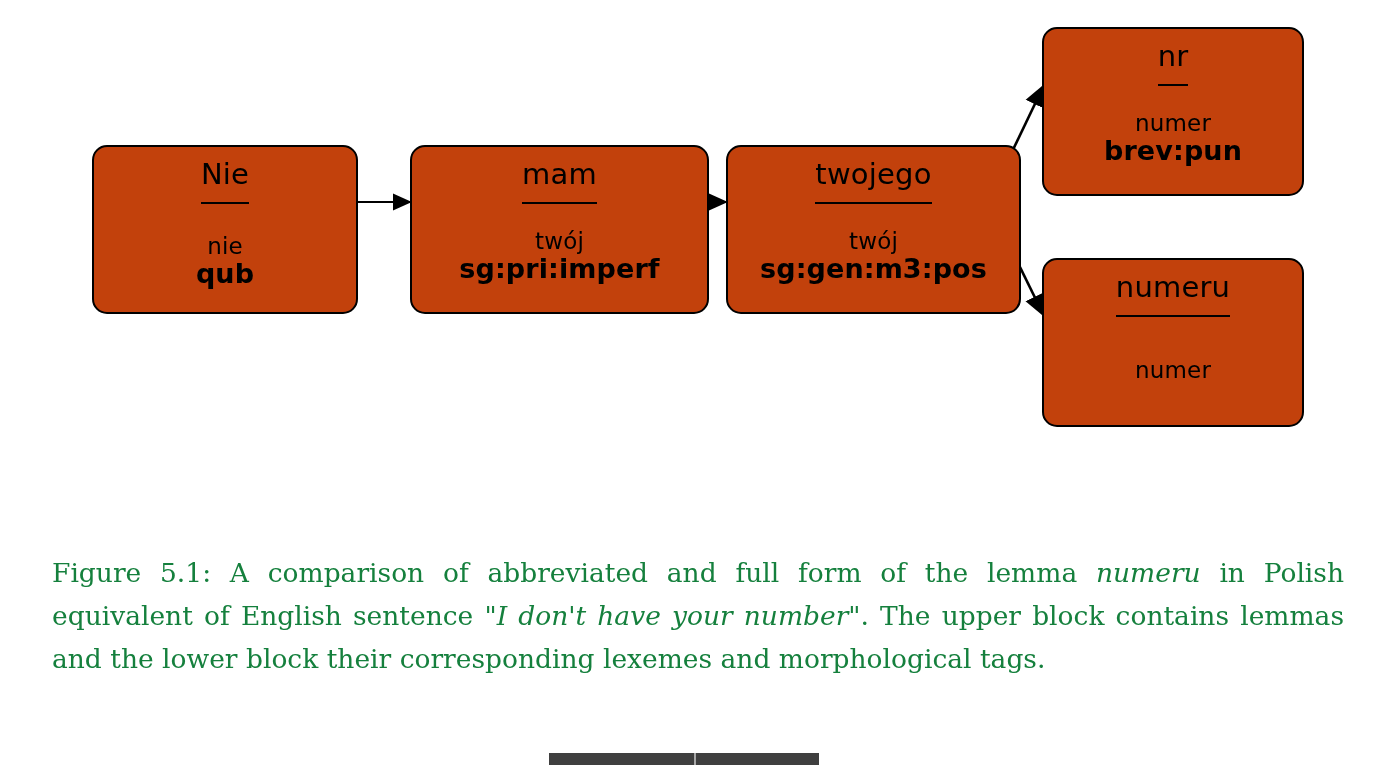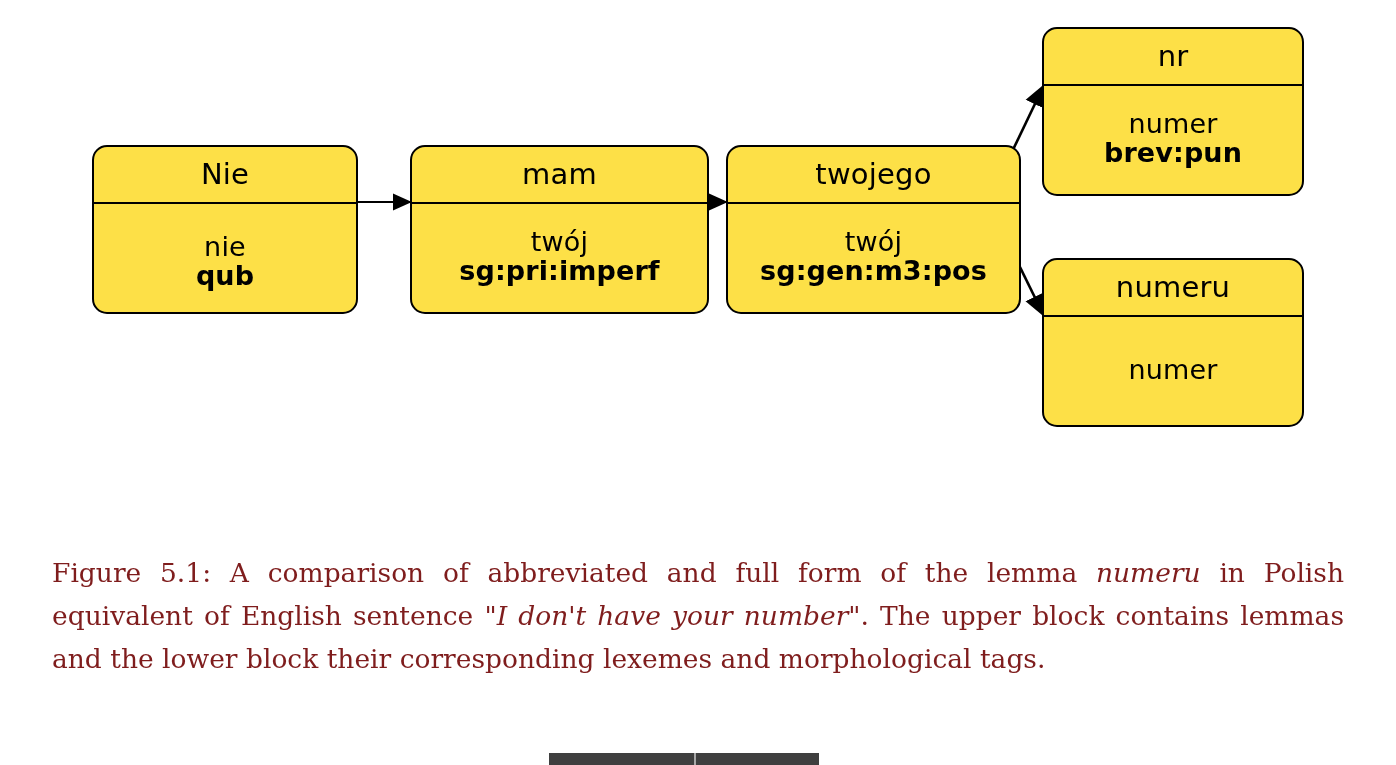--- a/index.html
+++ b/index.html
@@ -37,24 +37,25 @@
     width: 1396px;
     height: 470px;
     pointer-events: none;
   }
 
   .node {
     position: absolute;
     box-sizing: border-box;
     border: 2.2px solid #000000;
     border-radius: 15px;
-    background: #fde047;
+    background: #c2410c;
     display: flex;
     flex-direction: column;
     overflow: hidden;
+    align-items: center;
   }
   .node .head {
     box-sizing: border-box;
     height: 57px;
     display: flex;
     align-items: center;
     justify-content: center;
     border-bottom: 2.2px solid #000000;
     font-size: 29px;
     line-height: 1;
@@ -63,21 +64,21 @@
   .node .body {
     box-sizing: border-box;
     flex: 1 1 auto;
     display: flex;
     flex-direction: column;
     align-items: center;
     justify-content: center;
     padding-bottom: 2px;
   }
   .node .lexeme {
-    font-size: 27px;
+    font-size: 23px;
     line-height: 1.08;
     letter-spacing: .2px;
   }
   .node .tag {
     font-size: 27px;
     font-weight: 600;
     line-height: 1.12;
     letter-spacing: .1px;
   }
 
@@ -92,21 +93,21 @@
   #caption {
     position: absolute;
     left: 52px;
     top: 551px;
     width: 1292px;
     font-family: "DejaVu Serif", "Liberation Serif", serif;
     font-size: 26.5px;
     line-height: 43px;
     text-align: justify;
     text-justify: inter-word;
-    color: #7f1d1d;
+    color: #15803d;
   }
   #caption .it { font-style: italic; }
 
   
   #bottom-bar {
     position: absolute;
     left: 549px;
     top: 753px;
     width: 270px;
     height: 12px;

